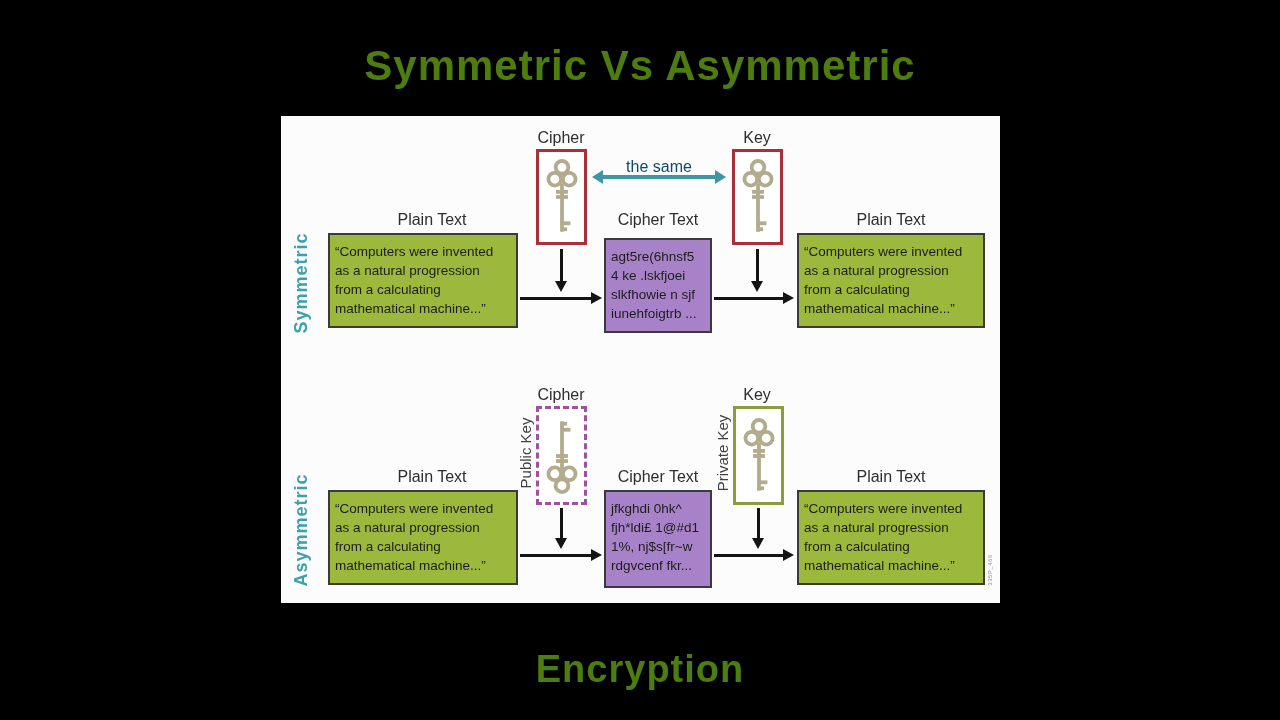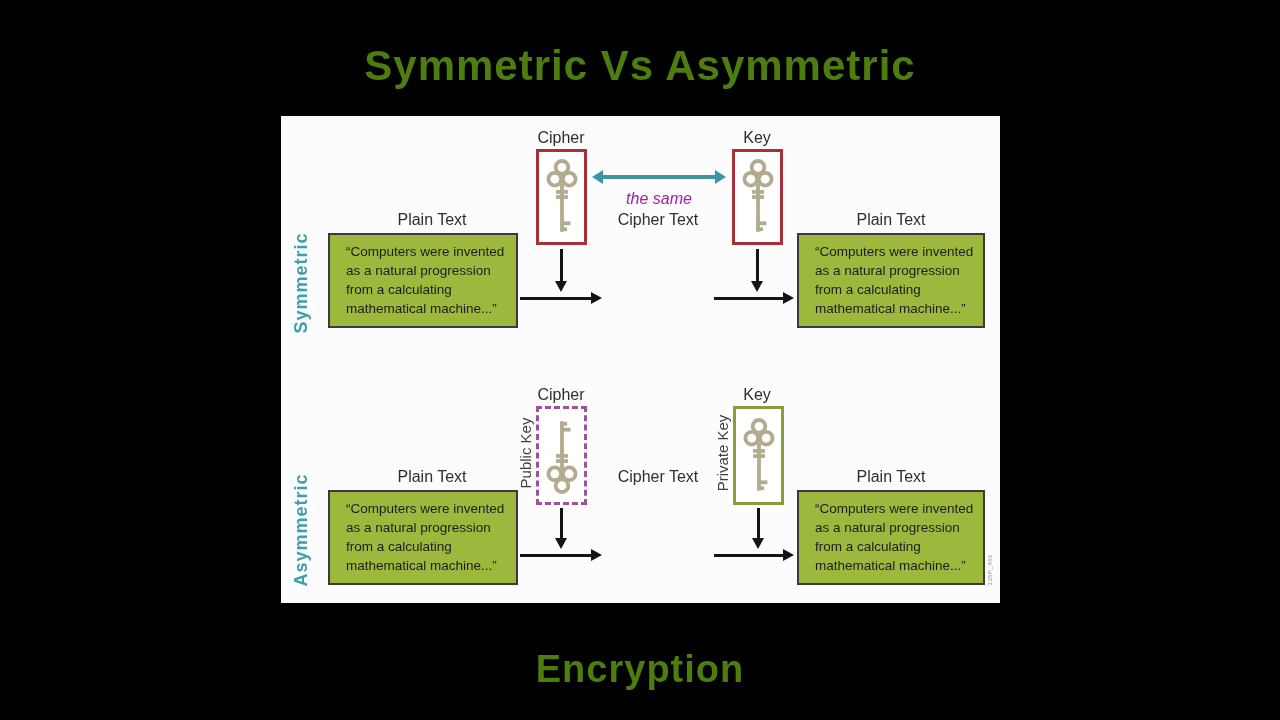--- a/index.html
+++ b/index.html
@@ -19,35 +19,35 @@
   .vlabel { position:absolute; white-space:nowrap; text-align:center;
             transform:rotate(-90deg); }
   .row-label { width:160px; height:24px; line-height:24px; font-size:18px;
                font-weight:bold; color:#3da0ac; letter-spacing:1px; }
   .keyrole-label { width:110px; height:18px; line-height:18px; font-size:15px;
                    color:#3f3f3f; }
   .watermark { width:48px; height:8px; line-height:8px; font-size:6px;
                color:#8f8f8f; letter-spacing:0.5px; }
 
   .txtbox { position:absolute; box-sizing:border-box; border:2px solid #3a3a3a;
-            padding:7px 6px 6px 16px; font-size:13.5px; line-height:1.42;
+            padding:7px 6px 6px 5px; font-size:13.5px; line-height:1.42;
             color:#1d1d1d; white-space:pre-line; }
   .green  { background:#9cb93e; }
   .purple { background:#a882c8; }
 
   .keybox { position:absolute; box-sizing:border-box; background:#fff;
             display:flex; align-items:center; justify-content:center; }
   .kb-red     { border:3px solid #a93039; }
   .kb-dashed  { border:3px dashed #9e519e; }
   .kb-olive   { border:3px solid #8d9c3a; }
   .key-svg { width:34px; height:78px; }
   .key-flipped { transform:scaleY(-1); }
 
-  .the-same { position:absolute; font-size:16px; font-style:italic;
-              color:#a21caf; transform:translateX(-50%); white-space:nowrap;margin-top:32px; }
+  .the-same { position:absolute; font-size:16px; 
+              color:#0c4a6e; transform:translateX(-50%); white-space:nowrap; }
 
   
   .arrow-down { position:absolute; width:3px; background:#141414; }
   .arrow-down::after { content:""; position:absolute; left:-5px; bottom:-10px;
       border-left:6.5px solid transparent; border-right:6.5px solid transparent;
       border-top:11px solid #141414; }
   .arrow-right { position:absolute; height:3px; background:#141414; }
   .arrow-right::after { content:""; position:absolute; right:-10px; top:-5px;
       border-top:6.5px solid transparent; border-bottom:6.5px solid transparent;
       border-left:11px solid #141414; }
@@ -102,20 +102,24 @@
   <div class="arrow-double" style="left:322px; top:59px; width:112px;"></div>
 
   <div class="lbl" style="left:476px; top:13px;">Key</div>
   <div class="keybox kb-red" style="left:451px; top:33px; width:51px; height:96px;">
     <svg class="key-svg">
         <use href="#key"></use>
       </svg>
   </div>
 
   <div class="lbl" style="left:377px; top:95px;">Cipher Text</div>
+  <div class="txtbox purple" style="left:323px; top:122px; width:108px; height:95px;">agt5re(6hnsf5
+4 ke .lskfjoei
+slkfhowie n sjf
+iunehfoigtrb ...</div>
 
   <div class="lbl" style="left:610px; top:95px;">Plain Text</div>
   <div class="txtbox green" style="left:516px; top:117px; width:188px; height:95px;">“Computers were invented
 as a natural progression
 from a calculating
 mathematical machine...”</div>
 
   <div class="arrow-down" style="left:279px; top:133px; height:33px;"></div>
   <div class="arrow-down" style="left:475px; top:133px; height:33px;"></div>
   <div class="arrow-right" style="left:239px; top:181px; width:72px;"></div>
@@ -139,20 +143,24 @@
 
   <div class="lbl" style="left:476px; top:270px;">Key</div>
   <div class="vlabel keyrole-label" style="left:387px; top:328px;">Private Key</div>
   <div class="keybox kb-olive" style="left:452px; top:290px; width:51px; height:99px;">
     <svg class="key-svg">
         <use href="#key"></use>
       </svg>
   </div>
 
   <div class="lbl" style="left:377px; top:352px;">Cipher Text</div>
+  <div class="txtbox purple" style="left:323px; top:374px; width:108px; height:98px;">jfkghdi 0hk^
+fjh*ldi£ 1@#d1
+1%, nj$s[fr~w
+rdgvcenf fkr...</div>
 
   <div class="lbl" style="left:610px; top:352px;">Plain Text</div>
   <div class="txtbox green" style="left:516px; top:374px; width:188px; height:95px;">“Computers were invented
 as a natural progression
 from a calculating
 mathematical machine...”</div>
 
   <div class="arrow-down" style="left:279px; top:392px; height:31px;"></div>
   <div class="arrow-down" style="left:476px; top:392px; height:31px;"></div>
   <div class="arrow-right" style="left:239px; top:438px; width:72px;"></div>

